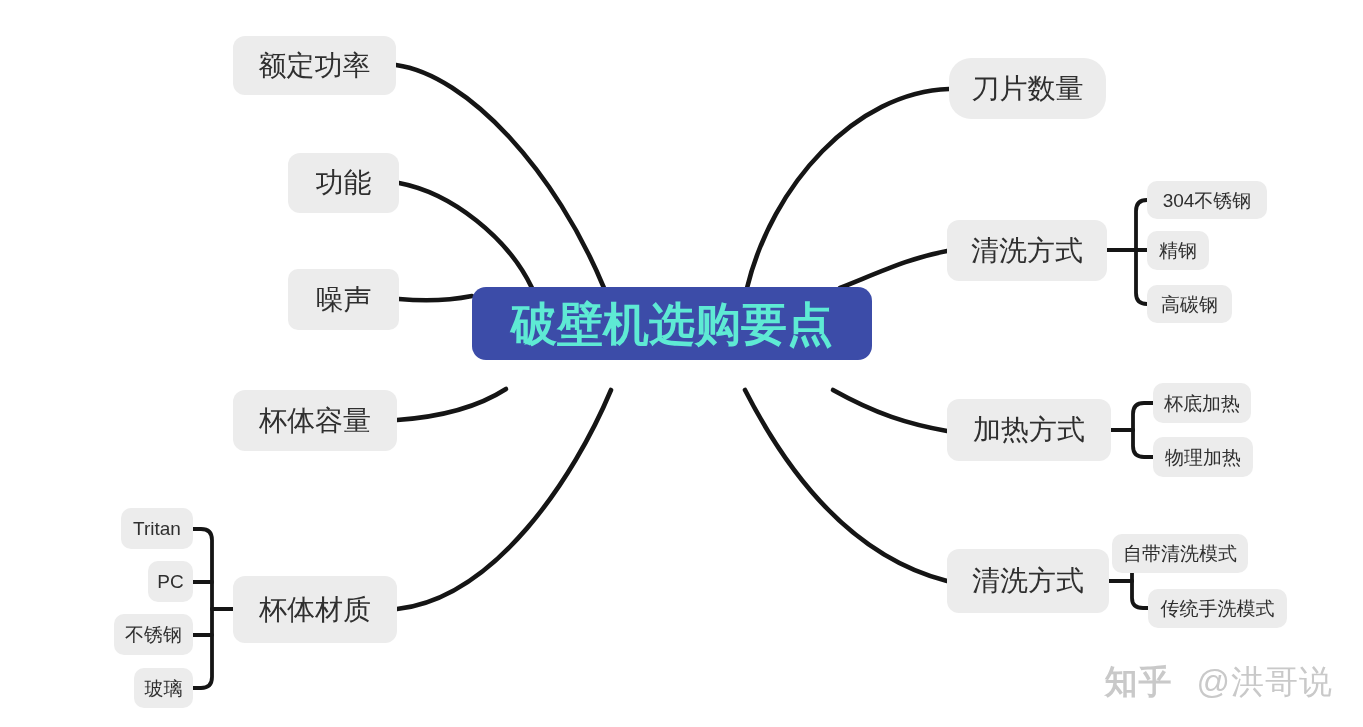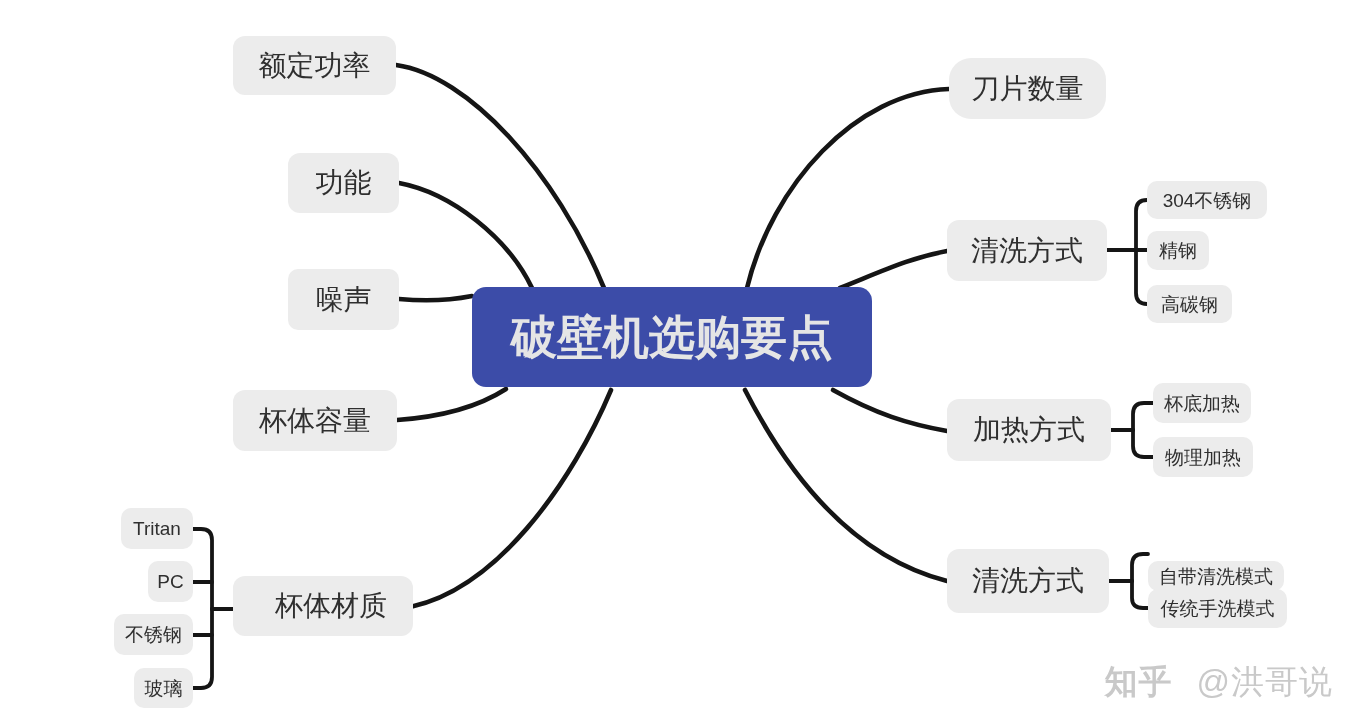--- a/index.html
+++ b/index.html
@@ -15,50 +15,50 @@
 
   .node{
     position:absolute;display:flex;align-items:center;justify-content:center;
     background:#ececec;color:#2f2f2f;border-radius:12px;font-size:28px;
     white-space:nowrap;line-height:1;
   }
   .node.child{border-radius:10px;font-size:19px;}
   .node.child.r{font-size:19px;}
 
   #n-center{
-    left:472px;top:287px;width:400px;height:100px;border-radius:14px;
-    background:#3c4ca8;color:#e5e5e5;font-size:46px;font-weight:600;
+    left:472px;top:287px;width:400px;height:73px;border-radius:14px;
+    background:#3c4ca8;color:#5eead4;font-size:46px;font-weight:600;
   }
 
   
   #n-l0{left:233px;top:36px; width:163px;height:59px;}
   #n-l1{left:288px;top:153px;width:111px;height:60px;}
   #n-l2{left:288px;top:269px;width:111px;height:61px;border-radius:10px;}
   #n-l3{left:233px;top:390px;width:164px;height:61px;}
-  #n-l4{left:233px;top:576px;width:164px;height:60px;padding-left:16px;}
+  #n-l4{left:233px;top:576px;width:164px;height:67px;}
 
   
   #n-lc0{left:121px;top:508px;width:72px;height:41px;}
   #n-lc1{left:148px;top:561px;width:45px;height:41px;}
   #n-lc2{left:114px;top:614px;width:79px;height:41px;}
   #n-lc3{left:134px;top:668px;width:59px;height:40px;}
 
   
   #n-r0{left:949px;top:58px; width:157px;height:61px;border-radius:22px;}
   #n-r1{left:947px;top:220px;width:160px;height:61px;}
   #n-r2{left:947px;top:399px;width:164px;height:62px;}
   #n-r3{left:947px;top:549px;width:162px;height:64px;}
 
   
   #n-rc0{left:1147px;top:181px;width:120px;height:38px;}
   #n-rc1{left:1147px;top:231px;width:62px; height:39px;}
   #n-rc2{left:1147px;top:285px;width:85px; height:38px;}
   #n-rc3{left:1153px;top:383px;width:98px; height:40px;}
   #n-rc4{left:1153px;top:437px;width:100px;height:40px;}
-  #n-rc5{left:1148px;top:534px;width:136px;height:30px;margin-top:27px;}
+  #n-rc5{left:1112px;top:534px;width:136px;height:39px;}
   #n-rc6{left:1148px;top:589px;width:139px;height:39px;}
 
   .watermark{
     position:absolute;right:30px;top:660px;color:#c9c9c9;font-size:33px;
     letter-spacing:1px;white-space:nowrap;font-weight:600;
   }
   .watermark .wm-author{margin-left:24px;font-weight:400;}
 </style>
 </head>
 <body>

